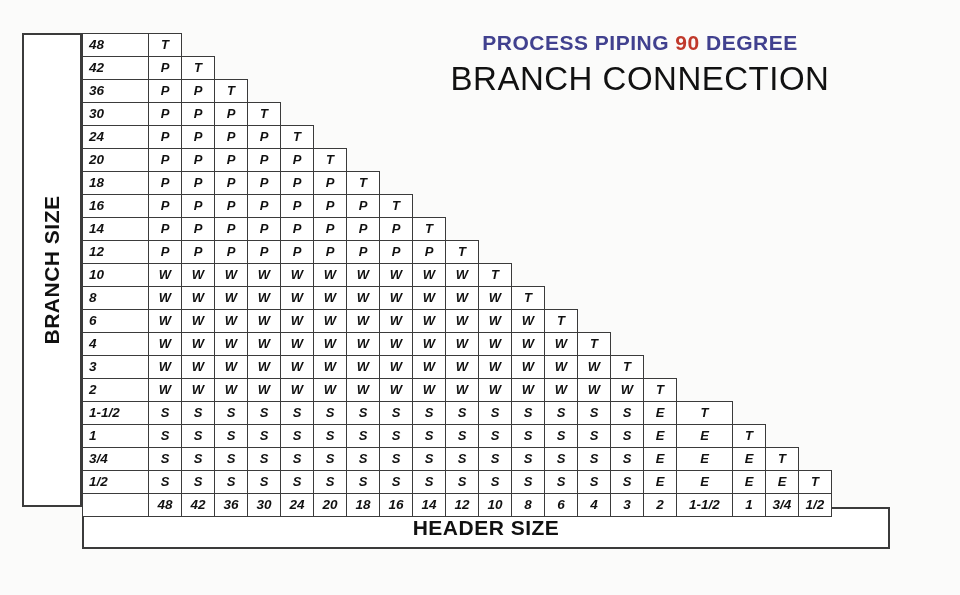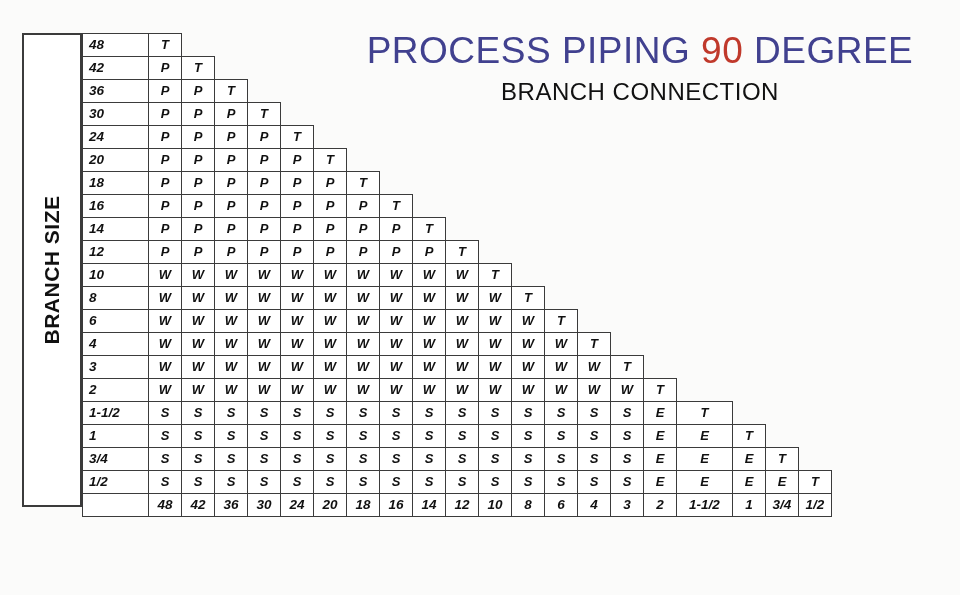--- a/index.html
+++ b/index.html
@@ -26,30 +26,30 @@
   
   #title-block {
     position: absolute;
     left: 360px;
     top: 32px;
     width: 560px;
     text-align: center;
     line-height: 1.05;
   }
   #title-line1 {
-    font-size: 37px;
-    font-weight: 400;
+    font-size: 21px;
+    font-weight: 700;
     letter-spacing: 0.5px;
     white-space: nowrap;
   }
   .t-blue { color: #41418f; }
   .t-red  { color: #c0392b; }
   #title-line2 {
     margin-top: 8px;
-    font-size: 24px;
+    font-size: 33px;
     font-weight: 500;
     color: #111111;
     letter-spacing: 0.5px;
     white-space: nowrap;
   }
 
   
   #branch-box {
     position: absolute;
     left: 22px;
@@ -150,20 +150,23 @@
 
   <div id="title-block">
     <div id="title-line1"><span class="t-blue">PROCESS PIPING </span><span class="t-red">90</span><span class="t-blue"> DEGREE</span></div>
     <div id="title-line2">BRANCH CONNECTION</div>
   </div>
 
   <div id="branch-box">
     <div id="branch-label">BRANCH SIZE</div>
   </div>
 
+  <div id="header-box">
+    <div id="header-label">HEADER SIZE</div>
+  </div>
 
   <table id="matrix">
     <tbody id="matrix-body">
         <tr>
           <td class="rowlabel">48</td>
           <td class="cell">T</td>
           <td class="empty">&nbsp;</td>
           <td class="empty">&nbsp;</td>
           <td class="empty">&nbsp;</td>
           <td class="empty">&nbsp;</td>

